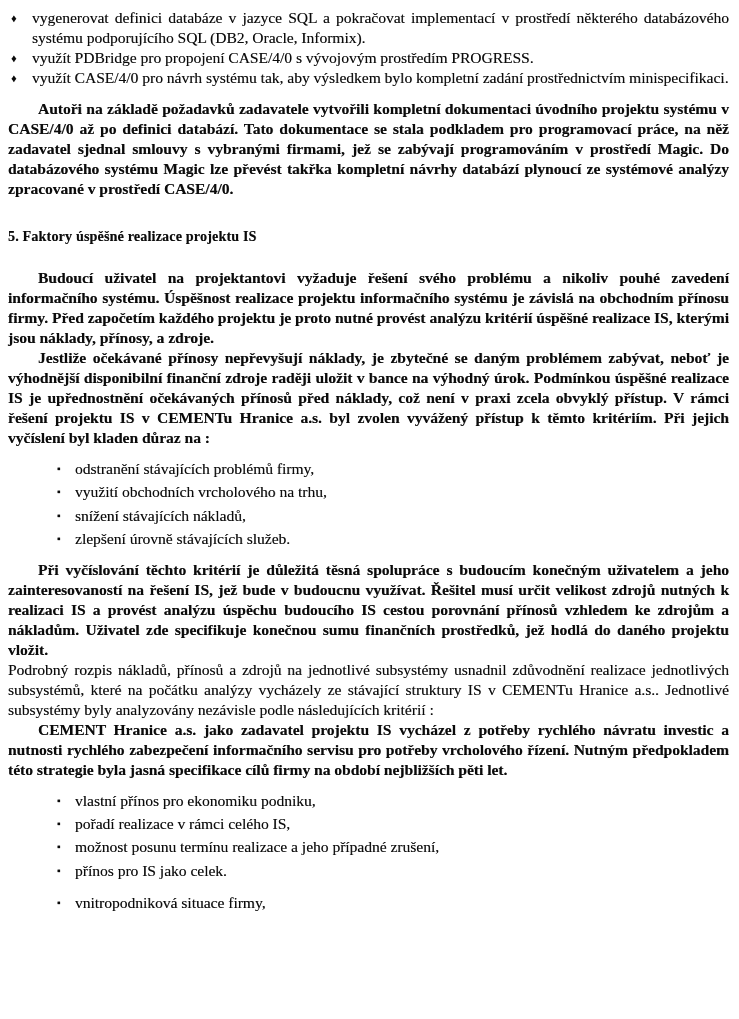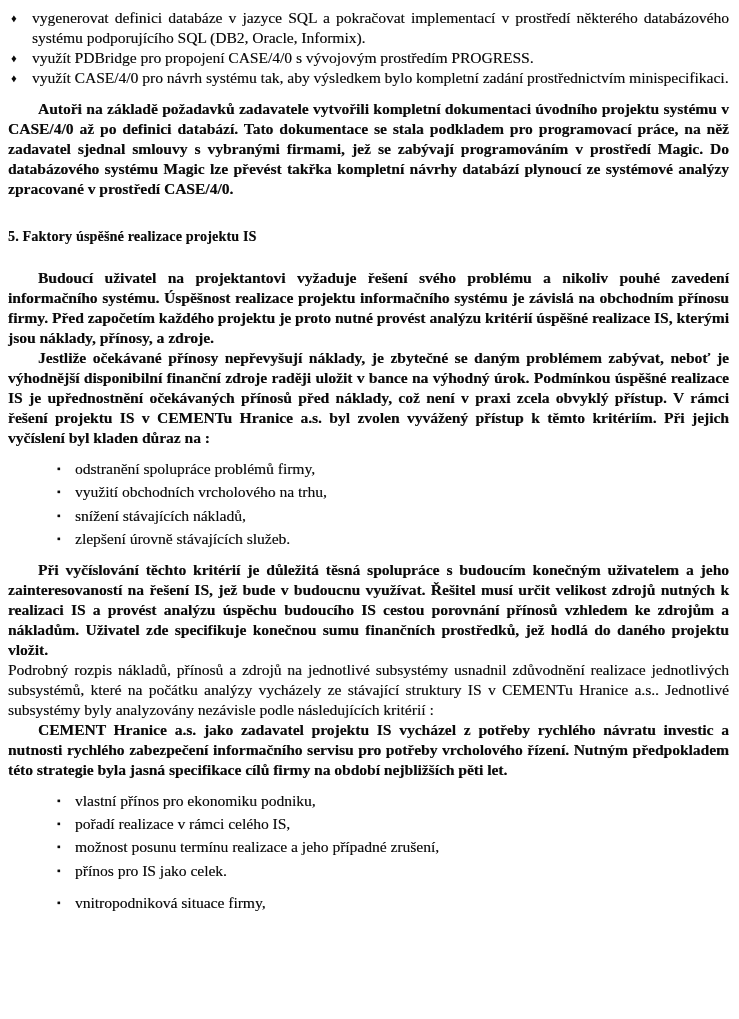--- a/index.html
+++ b/index.html
@@ -80,21 +80,21 @@
 
   <h1 class="heading">5. Faktory úspěšné realizace projektu IS</h1>
 
   <p class="para indent">Budoucí uživatel na projektantovi vyžaduje řešení svého problému a nikoliv pouhé zavedení informačního systému. Úspěšnost realizace projektu informačního systému je závislá na obchodním přínosu firmy. Před započetím každého projektu je proto nutné provést analýzu kritérií úspěšné realizace IS, kterými jsou náklady, přínosy, a zdroje.</p>
 
   <p class="para indent">Jestliže očekávané přínosy nepřevyšují náklady, je zbytečné se daným problémem zabývat, neboť je výhodnější disponibilní finanční zdroje raději uložit v bance na výhodný úrok. Podmínkou úspěšné realizace IS je upřednostnění očekávaných přínosů před náklady, což není v praxi zcela obvyklý přístup. V rámci řešení projektu IS v CEMENTu Hranice a.s. byl zvolen vyvážený přístup k těmto kritériím. Při jejich vyčíslení byl kladen důraz na :</p>
 
   <ul class="list inner-list">
     <li class="li">
       <span class="marker-square">▪</span>
-      <span class="t">odstranění spolupráce problémů firmy,</span>
+      <span class="t">odstranění stávajících problémů firmy,</span>
     </li>
     <li class="li">
       <span class="marker-square">▪</span>
       <span class="t">využití obchodních vrcholového na trhu,</span>
     </li>
     <li class="li">
       <span class="marker-square">▪</span>
       <span class="t">snížení stávajících nákladů,</span>
     </li>
     <li class="li">

